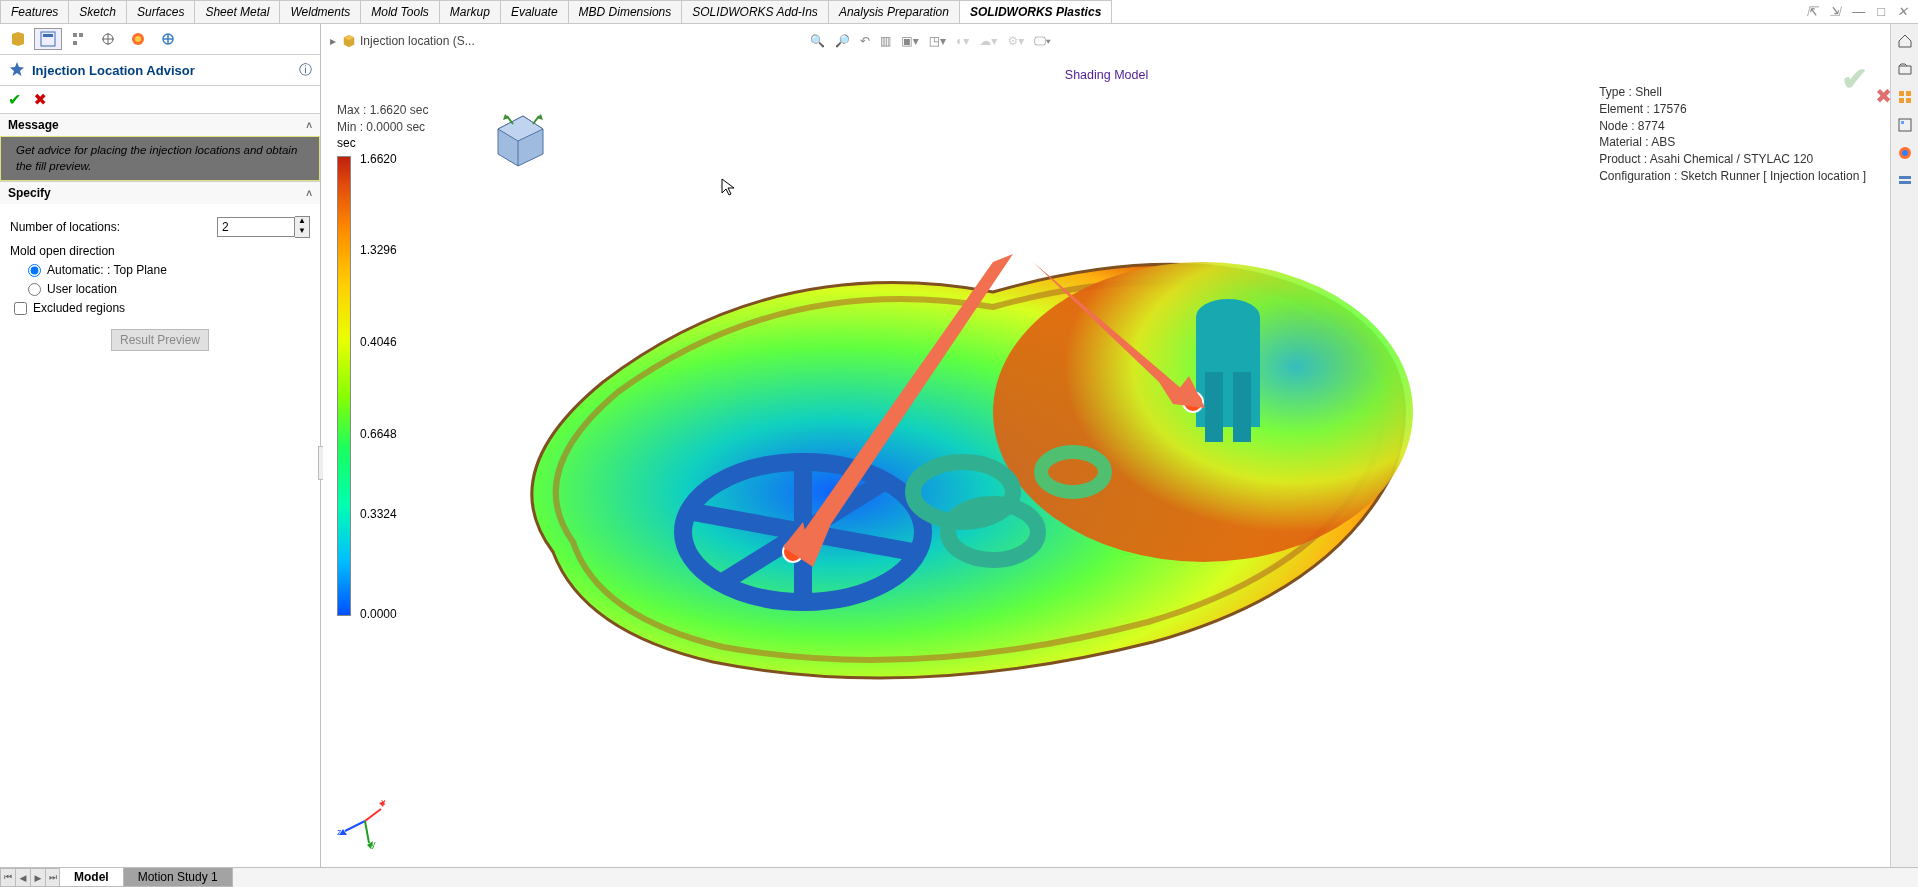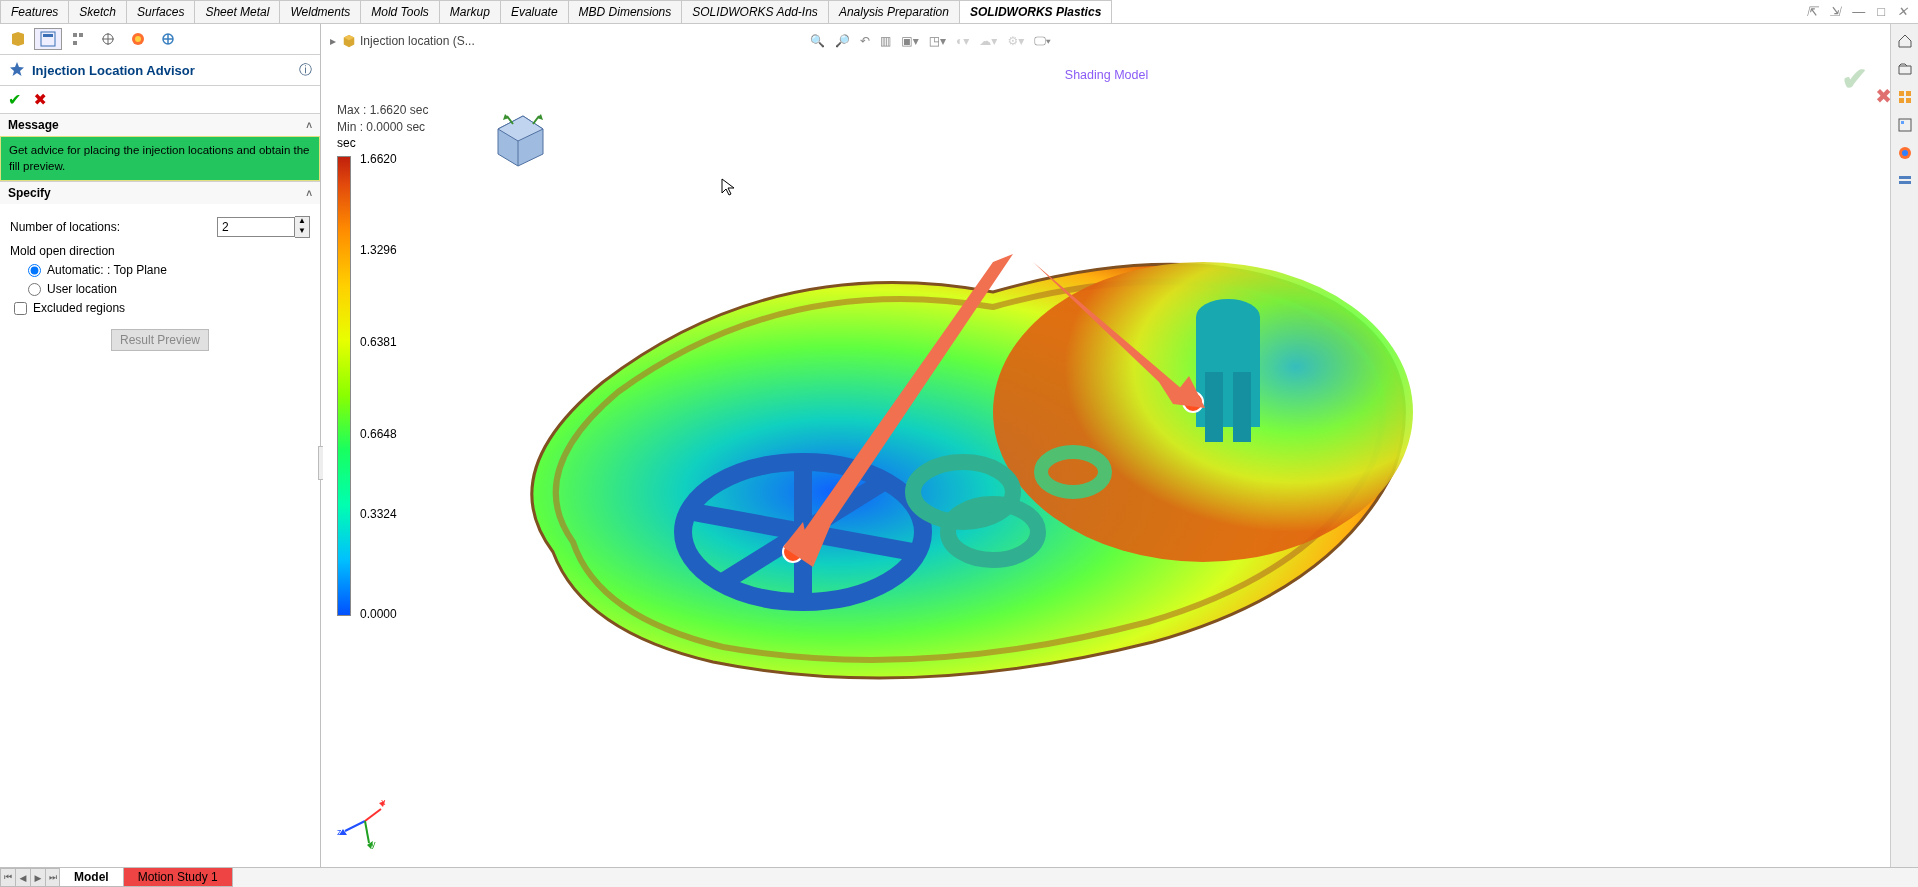--- a/index.html
+++ b/index.html
@@ -30,34 +30,34 @@
 .panel-title-row .help { position: absolute; right: 8px; color: #406080; font-weight: normal; cursor: pointer; }
 
 .panel-actions { display: flex; gap: 12px; padding: 4px 8px; }
 .panel-actions .ok { color: #0a0; cursor: pointer; }
 .panel-actions .cancel { color: #c00; cursor: pointer; }
 
 .section { border-top: 1px solid #d0d0d0; }
 .section-header { display: flex; align-items: center; justify-content: space-between; padding: 4px 8px; font-size: 12px; font-weight: bold; background: #f8f8f8; cursor: pointer; }
 .section-header .chev { color: #666; font-size: 10px; }
 .section-body { padding: 6px 10px; font-size: 12px; }
-.msg-body { background: #22c55e; border: 1px solid #e0e080; padding: 6px 8px; font-size: 11.5px; line-height: 1.35; }
+.msg-body { background: #737373; border: 1px solid #e0e080; padding: 6px 15px; font-size: 11.5px; line-height: 1.35; font-style: italic; }
 .field-row { display: flex; align-items: center; margin: 6px 0; gap: 8px; }
 .field-row label { flex: 1; }
 .spinner { display: flex; align-items: center; }
 .spinner input { width: 78px; height: 20px; font-size: 12px; padding: 0 4px; border: 1px solid #888; }
 .spinner .ud { display: flex; flex-direction: column; border: 1px solid #888; border-left: none; }
 .spinner .ud span { width: 14px; height: 10px; font-size: 8px; line-height: 8px; text-align: center; cursor: pointer; background: #eee; }
 .radio-row, .check-row { display: flex; align-items: flex-end; gap: 6px; margin: 5px 0 5px 18px; font-size: 12px; }
 .result-btn { display: block; margin: 14px auto; padding: 3px 8px; font-size: 12px; background: #e0e0e0; border: 1px solid #bbb; color: #888; }
 .divider-handle { position: absolute; right: -6px; top: 50%; width: 8px; height: 34px; background: #eee; border: 1px solid #bbb; }
 
 
 .viewport { position: absolute; top: 52px; left: 323px; right: 28px; bottom: 20px; background: #fff; }
-.vp-title { position: absolute; top: 16px; left: 50%; transform: translateX(-50%); font-size: 12.5px; color: #8b5cf6; }
+.vp-title { position: absolute; top: 16px; left: 50%; transform: translateX(-50%); font-size: 12.5px; color: #4c1d95; }
 .maxmin { position: absolute; top: 50px; left: 14px; font-size: 12px; color: #404040; line-height: 1.4; }
 .legend { position: absolute; top: 84px; left: 14px; font-size: 12px; }
 .legend .unit { margin-bottom: 4px; }
 .legend-bar { width: 14px; height: 460px; margin-top: 6px; border: 1px solid #888; background: linear-gradient(to bottom, #c0200c 0%, #e24a0c 6%, #ff8c00 16%, #ffcf00 28%, #e8ff00 40%, #8aff00 52%, #18ff60 64%, #00ffb0 76%, #00c0ff 88%, #0050ff 100%); position: relative; }
 .legend-tick { position: absolute; left: 22px; font-size: 12px; white-space: nowrap; }
 
 .vp-info { position: absolute; top: 32px; right: 24px; font-size: 12px; color: #333; line-height: 1.4; text-align: left; }
 .big-check { position: absolute; top: 8px; right: 22px; color: #c5e0c5; font-size: 32px; font-weight: bold; }
 .close-x { position: absolute; top: 32px; right: -2px; color: #e07070; font-size: 20px; cursor: pointer; }
 
@@ -67,21 +67,21 @@
 .triad { position: absolute; bottom: 18px; left: 14px; }
 
 
 .right-bar { position: absolute; top: 24px; right: 0; width: 28px; bottom: 20px; background: #f0f0f0; border-left: 1px solid #ccc; display: flex; flex-direction: column; align-items: center; padding-top: 6px; gap: 6px; }
 .right-bar .rb { width: 22px; height: 22px; display:flex; align-items:center; justify-content:center; cursor: pointer; }
 
 
 .bottom-bar { position: absolute; bottom: 0; left: 0; right: 0; height: 20px; border-top: 1px solid #c0c0c0; display: flex; align-items: stretch; background: #f4f4f4; font-size: 12px; }
 .bb-ctrl { display: flex; }
 .bb-ctrl span { width: 16px; border: 1px solid #bbb; display:flex; align-items:center; justify-content:center; font-size: 9px; color: #666; cursor:pointer; background:#e8e8e8; margin-right:-1px; }
-.bb-tab { padding: 2px 14px; border: 1px solid #bbb; border-top: none; cursor: pointer; background: #ef4444; margin-left: -1px;}
+.bb-tab { padding: 2px 14px; border: 1px solid #bbb; border-top: none; cursor: pointer; background: #a3a3a3; margin-left: -1px;}
 .bb-tab.active { font-weight: bold; background: #fff; }
 </style>
 </head>
 <body>
 
 <div class="ribbon">
   <div class="ribbon-tab">Features</div>
   <div class="ribbon-tab">Sketch</div>
   <div class="ribbon-tab">Surfaces</div>
   <div class="ribbon-tab">Sheet Metal</div>
@@ -226,36 +226,44 @@
   <div class="maxmin">
     <div>Max : 1.6620 sec</div>
     <div>Min : 0.0000 sec</div>
   </div>
 
   <div class="legend">
     <div class="unit">sec</div>
     <div class="legend-bar">
       <div class="legend-tick" style="top:-5px">1.6620</div>
       <div class="legend-tick" style="top:86px">1.3296</div>
-      <div class="legend-tick" style="top:178px">0.6381</div>
+      <div class="legend-tick" style="top:178px">0.4046</div>
       <div class="legend-tick" style="top:270px">0.6648</div>
       <div class="legend-tick" style="top:350px">0.3324</div>
       <div class="legend-tick" style="top:450px">0.0000</div>
     </div>
   </div>
 
   <svg class="nav-cube" width="70" height="70">
     <polygon points="15,25 40,12 60,25 60,50 35,62 15,50" fill="#9fbce0" stroke="#5070a0"></polygon>
     <polygon points="15,25 40,12 60,25 35,37" fill="#c0d4ef" stroke="#5070a0"></polygon>
     <line x1="35" y1="37" x2="35" y2="62" stroke="#5070a0"></line>
     <path d="M30 20 l-6 -8 M50 20 l6 -8" stroke="#3a9030" stroke-width="2"></path>
     <polygon points="22 10,26 14,20 16" fill="#3a9030"></polygon>
     <polygon points="58 10,54 14,60 16" fill="#3a9030"></polygon>
   </svg>
 
+  <div class="vp-info">
+    <div>Type : Shell</div>
+    <div>Element : 17576</div>
+    <div>Node : 8774</div>
+    <div>Material : ABS</div>
+    <div>Product : Asahi Chemical / STYLAC 120</div>
+    <div>Configuration : Sketch Runner [ Injection location ]</div>
+  </div>
 
   <svg class="model-svg" width="1000" height="520">
     <defs>
       <radialGradient id="g1" cx="35%" cy="55%" r="70%">
         <stop offset="0%" stop-color="#1060ff"></stop>
         <stop offset="25%" stop-color="#10d0c0"></stop>
         <stop offset="50%" stop-color="#60ff40"></stop>
         <stop offset="70%" stop-color="#d8ff20"></stop>
         <stop offset="85%" stop-color="#ffb010"></stop>
         <stop offset="100%" stop-color="#d03008"></stop>

